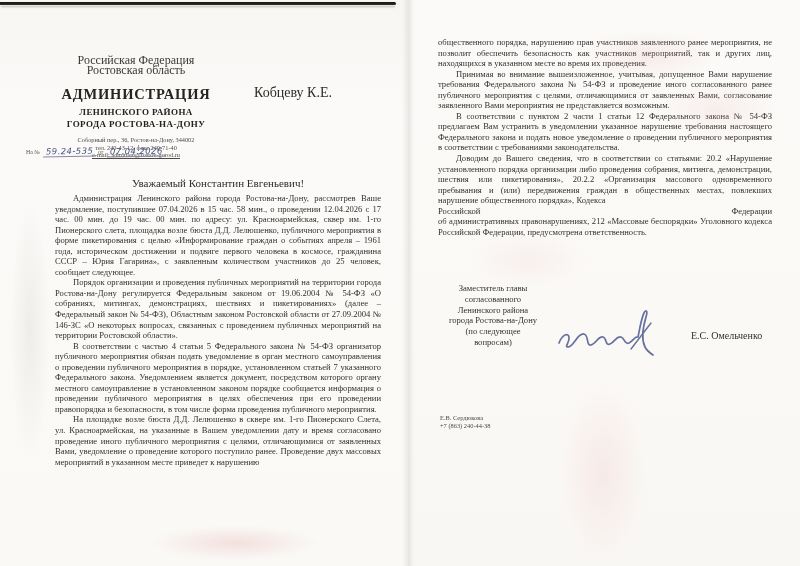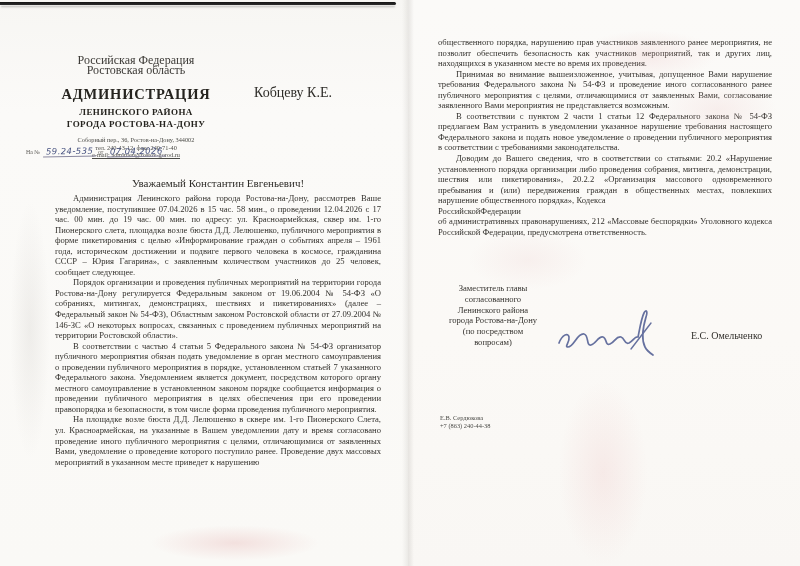--- a/index.html
+++ b/index.html
@@ -51,21 +51,21 @@
 
   .addressee{position:absolute;left:254px;top:85px;font-size:14px;color:#2e2c28;}
 
   .salutation{position:absolute;left:55px;top:177px;width:326px;text-align:center;font-size:11px;color:#2f2d29;}
 
   .bodytext{font-size:8.6px;line-height:10.55px;text-align:justify;color:#33312d;}
   .bodytext p{margin:0;text-indent:18px;}
   .bodytext p.noindent{text-indent:0;}
   .body-left{position:absolute;left:55px;top:193px;width:326px;}
   .body-right{position:absolute;left:30px;top:37px;width:334px;}
-  .split-line{display:flex;}
+  .split-line{display:flex;justify-content:space-between;}
 
   
   .sig-title{position:absolute;left:32px;top:283px;width:106px;text-align:center;font-size:8.6px;line-height:10.8px;color:#33312d;}
   .sig-svg{position:absolute;left:145px;top:303px;width:118px;height:58px;}
   .sig-name{position:absolute;left:283px;top:330px;font-size:10px;color:#33312d;}
 
   .executor{position:absolute;left:32px;top:414px;font-size:6.4px;line-height:8.2px;color:#4a4a46;}
 </style>
 </head>
 <body>
@@ -124,21 +124,21 @@
         <span>Федерации</span>
       </div>
       <p class="noindent">об административных правонарушениях, 212 «Массовые беспорядки» Уголовного кодекса Российской Федерации, предусмотрена ответственность.</p>
     </div>
 
     <div class="sig-title">
       <div>Заместитель главы</div>
       <div>согласованного</div>
       <div>Ленинского района</div>
       <div>города Ростова-на-Дону</div>
-      <div>(по посредством</div>
+      <div>(по следующее</div>
       <div>вопросам)</div>
     </div>
 
     <svg class="sig-svg" viewBox="0 0 118 58">
       <path d="M6,40 C9,32 15,29 16,34 C17,39 11,44 15,44 C21,44 24,30 31,31 C36,32 33,43 38,42 C43,41 45,33 50,34 C54,35 52,43 57,41 C62,39 63,33 68,34 C72,35 71,42 76,40 C80,38 82,33 85,34 C86,30 88,16 91,10 C93,6 95,8 93,14 C90,24 88,36 92,44 C94,48 97,50 100,52" fill="none" stroke="#66719f" stroke-width="1.7" stroke-linecap="round"></path>
       <path d="M78,46 L98,20" fill="none" stroke="#66719f" stroke-width="1.4" stroke-linecap="round"></path>
     </svg>
 
     <div class="sig-name">Е.С. Омельченко</div>
 

